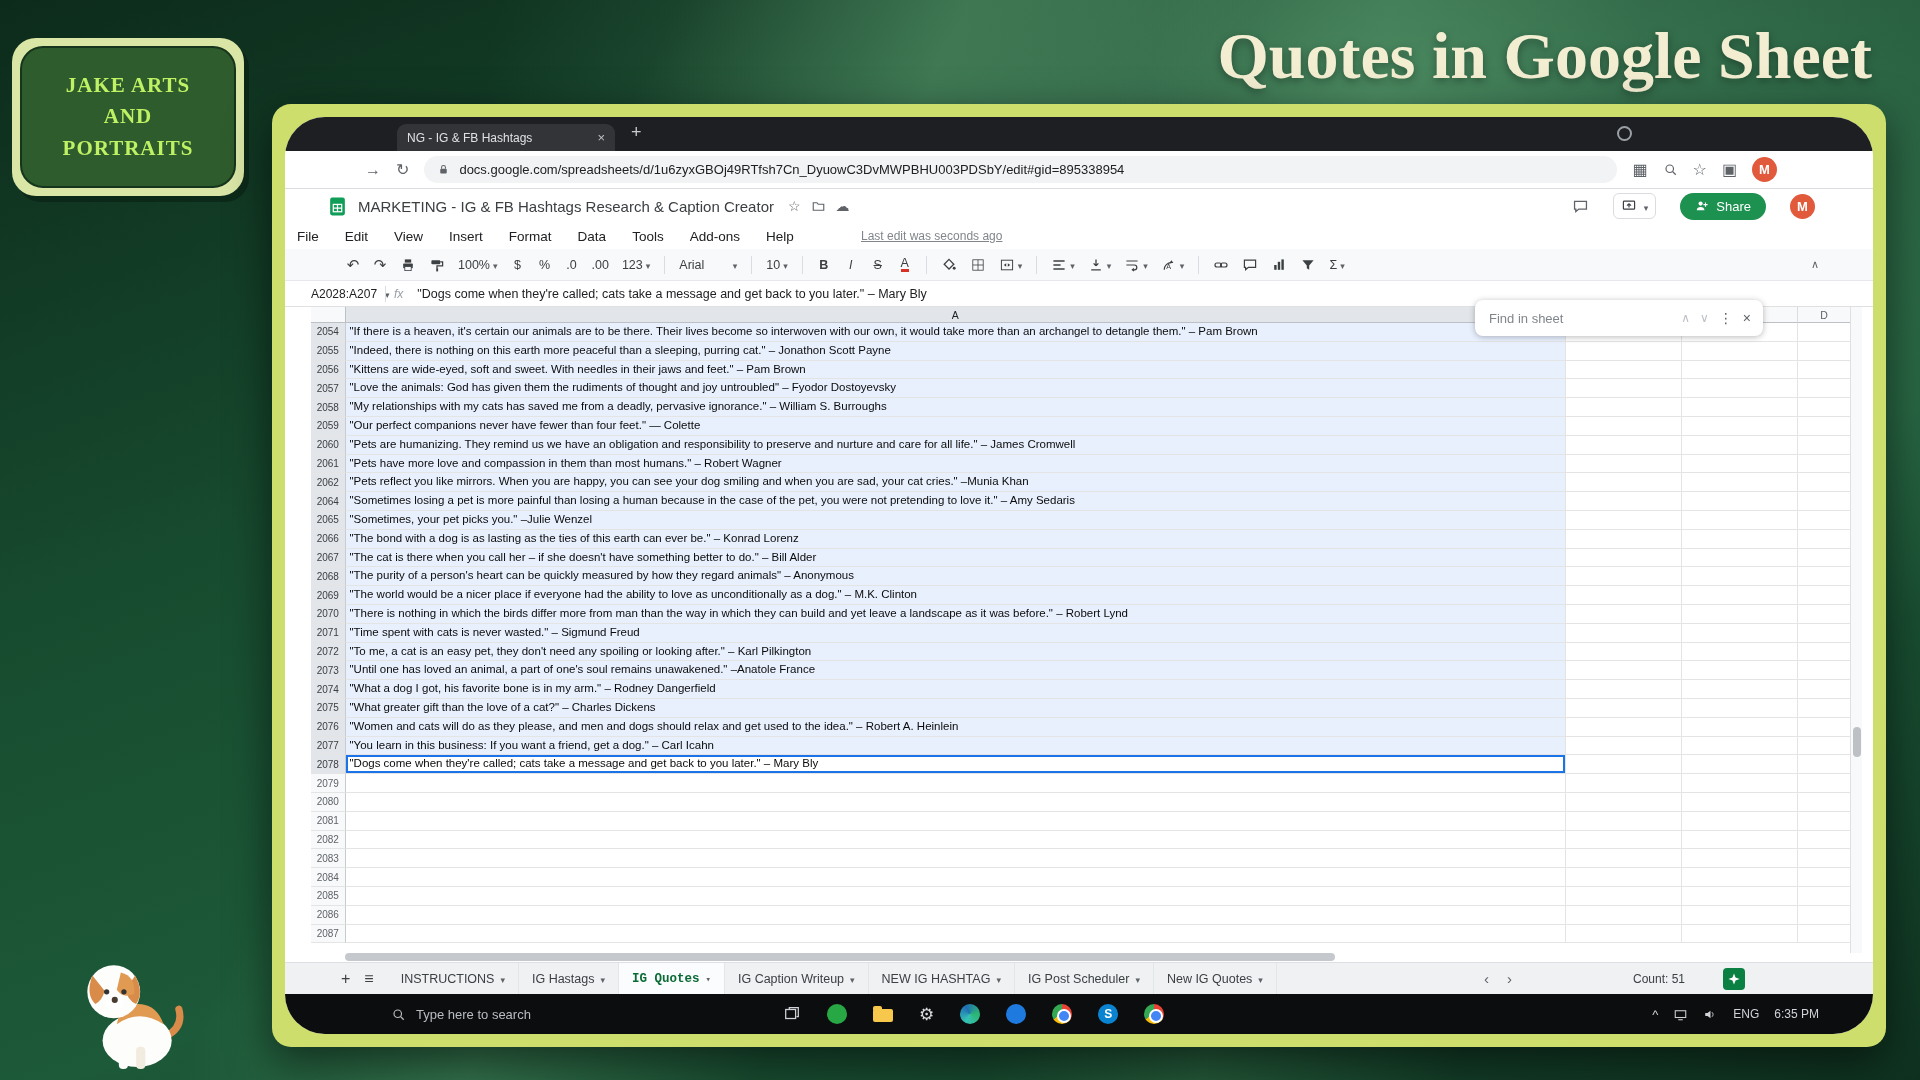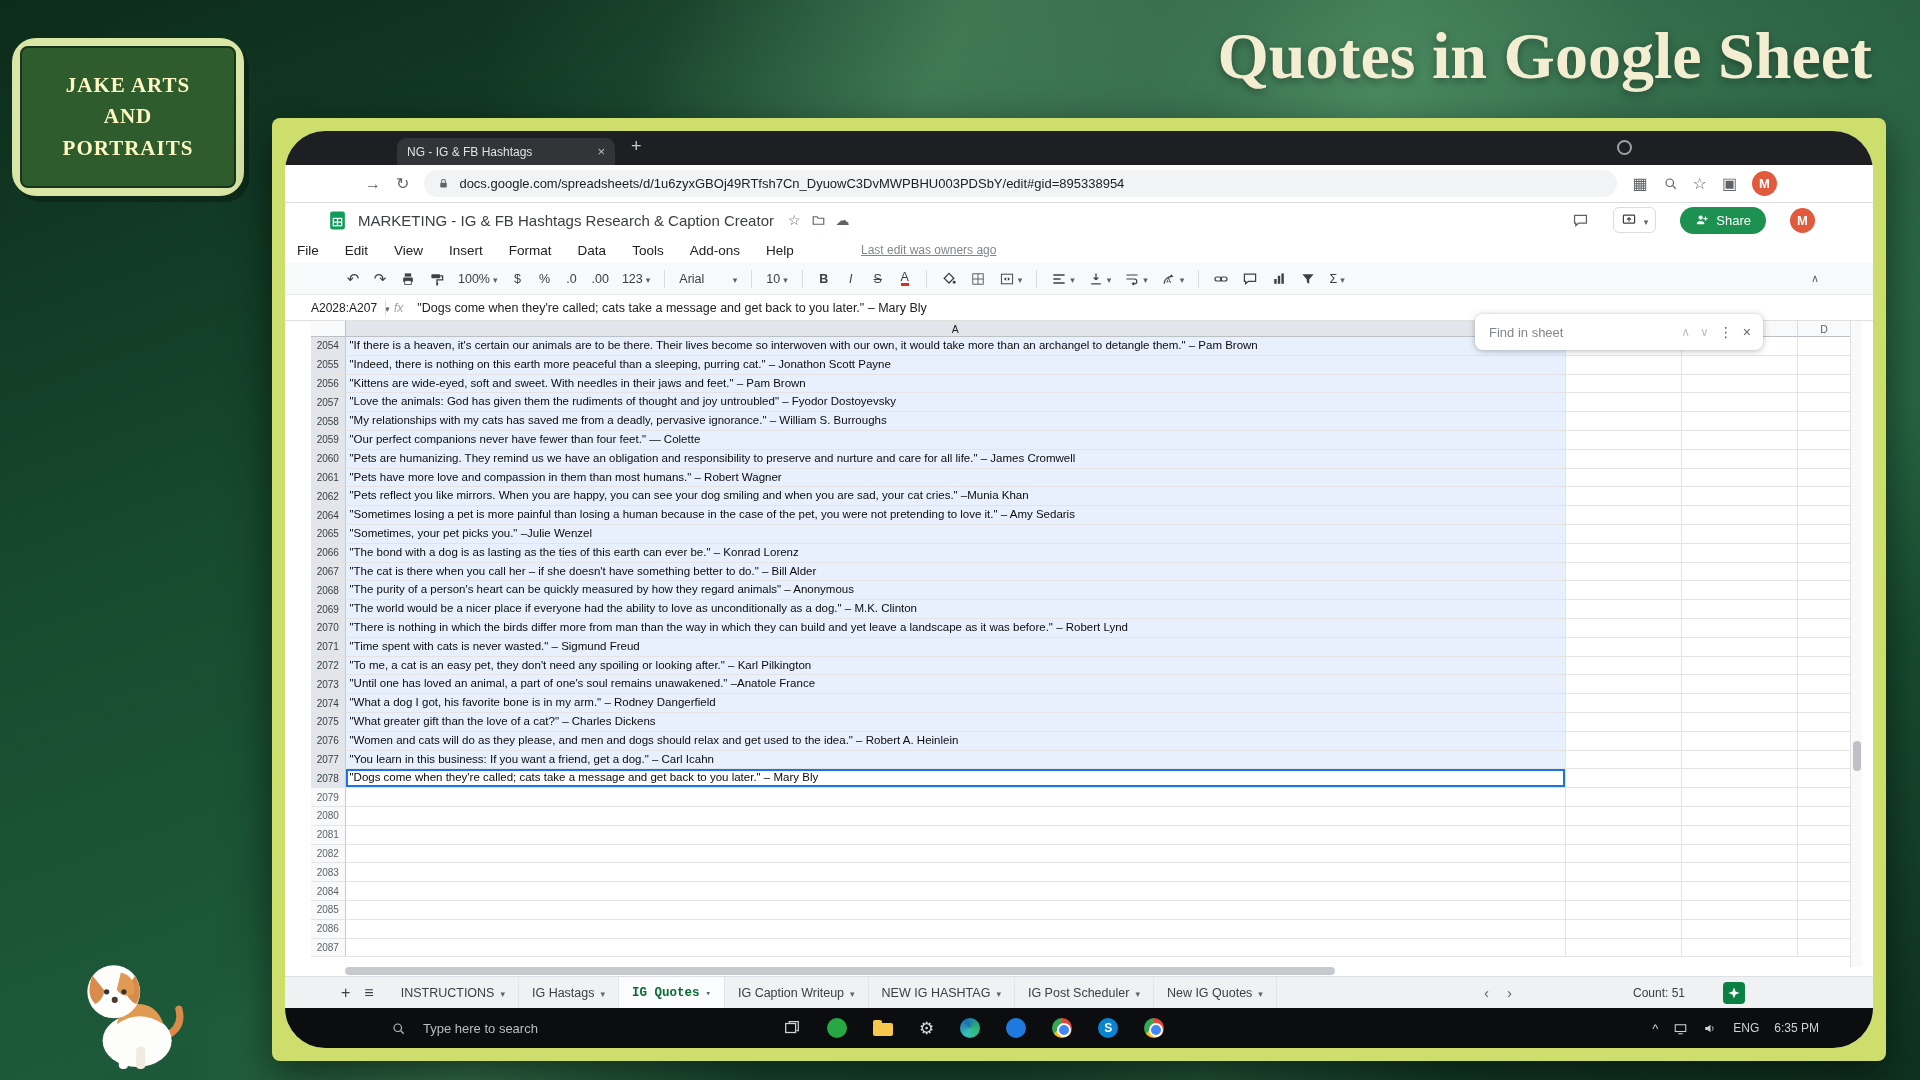--- a/index.html
+++ b/index.html
@@ -15,36 +15,36 @@
   }
   svg { display:block; }
 
   
   .badge {
     position:absolute; left:12px; top:38px; width:232px; height:158px;
     background:#d9e6a6; border-radius:24px; padding:8px;
     box-shadow:5px 6px 0 rgba(10,30,16,.55);
   }
   .badge-inner {
-    width:100%; height:100%; background:#2f5c2c; border:2px solid #16351d; border-radius:8px;
+    width:100%; height:100%; background:#2f5c2c; border:2px solid #16351d; border-radius:23px;
     display:flex; align-items:center; justify-content:center; text-align:center;
-    color:#fef9c3; font-family:"Liberation Serif", serif; font-weight:bold;
+    color:#bef264; font-family:"Liberation Serif", serif; font-weight:bold;
     font-size:21px; line-height:1.5; letter-spacing:1px; padding:8px 26px;
   }
   .page-title {
     position:absolute; right:48px; top:18px; margin:0;
     font-family:"Liberation Serif", serif; font-weight:bold; font-size:66px;
     color:#f3eed2; text-shadow:0 3px 8px rgba(0,0,0,.35);
   }
   .dog { position:absolute; left:68px; top:938px; width:122px; height:134px; z-index:3; }
 
   
   .frame {
     position:absolute; left:272px; top:104px; width:1614px; height:943px;
-    background:#cdde6d; border-radius:8px; box-shadow:0 14px 44px rgba(0,0,0,.55);margin-top:14px;
+    background:#cdde6d; border-radius:19px; box-shadow:0 14px 44px rgba(0,0,0,.55);
   }
   .screen {
     position:absolute; left:13px; top:13px; right:13px; bottom:13px;
     border-radius:40px; overflow:hidden; background:#fff;
   }
   .screen > div { position:absolute; }
 
   
   .tabstrip { left:0; right:0; top:0; height:34px; background:#1e1f22; }
   .btab {
@@ -157,21 +157,21 @@
   .stab { height:32px; display:flex; align-items:center; padding:0 13px; white-space:nowrap; border-right:1px solid #e3e6e9; }
   .stab-caret::after { content:"▾"; font-size:9px; color:#5f6368; margin-left:6px; }
   .stab.active { background:#fbfcfd; font-weight:bold; color:#0b6b35;font-family:Liberation Mono, monospace; }
   .tnav { position:absolute; left:1199px; display:flex; gap:18px; color:#5f6368; font-size:15px; }
   .count { position:absolute; left:1348px; font-size:12px; color:#3c4043; }
   .explore { position:absolute; left:1438px; top:5px; width:22px; height:22px; background:#0b8043; border-radius:4px;
              display:flex; align-items:center; justify-content:center; }
 
   
   .taskbar { left:0; right:0; top:877px; bottom:0; background:#0c0d0f; color:#cfd2d6; }
-  .tsearch { position:absolute; left:106px; top:0; bottom:0; display:flex; gap:17px; align-items:center; font-size:13px; color:#b9bcc1; }
+  .tsearch { position:absolute; left:106px; top:0; bottom:0; display:flex; gap:10px; align-items:center; font-size:13px; color:#b9bcc1; }
   .ticons { position:absolute; left:498px; top:0; bottom:0; display:flex; gap:26px; align-items:center; }
   .tright { position:absolute; right:54px; top:0; bottom:0; display:flex; gap:15px; align-items:center; font-size:12px; }
   .app-circle { width:20px; height:20px; border-radius:50%; flex:none; }
   .c-green { background:#28a745; }
   .c-edge { background:conic-gradient(from 210deg, #35c1b5, #1f6fb4, #2bb673, #35c1b5); }
   .c-blue { background:#1f7ae0; }
   .c-skype { background:#0a84d0; position:relative; }
   .c-skype::before { content:"S"; color:#fff; font-size:12px; font-weight:bold; position:absolute; left:6px; top:3px; }
   .c-chrome { background:conic-gradient(#ea4335 0 33%, #fbbc04 33% 66%, #34a853 66% 100%); position:relative; }
   .c-chrome::before { content:""; position:absolute; left:5px; top:5px; width:10px; height:10px; border-radius:50%;
@@ -290,21 +290,21 @@
         <span class="menu-item">Edit</span>
         <span class="menu-item">View</span>
         <span class="menu-item">Insert</span>
         <span class="menu-item">Format</span>
         <span class="menu-item">Data</span>
         <span class="menu-item">Tools</span>
         <span class="menu-item">Add-ons</span>
         <span class="menu-item">Help</span>
       </div>
     <div class="menubar" style="left:560px; padding-left:0;">
-      <span class="last-edit">Last edit was owners ago</span>
+      <span class="last-edit">Last edit was seconds ago</span>
     </div>
 
     <div class="toolbar">
       <span class="tbi i-undo"></span>
       <span class="tbi i-redo"></span>
       <span class="tbi">
         <svg viewBox="0 0 20 20" fill="currentColor">
             <rect x="4" y="8" width="12" height="6" rx="1"></rect>
             <rect x="6" y="3" width="8" height="4"></rect>
             <rect x="6" y="12" width="8" height="5" fill="#f8f9fa" stroke="currentColor"></rect>

